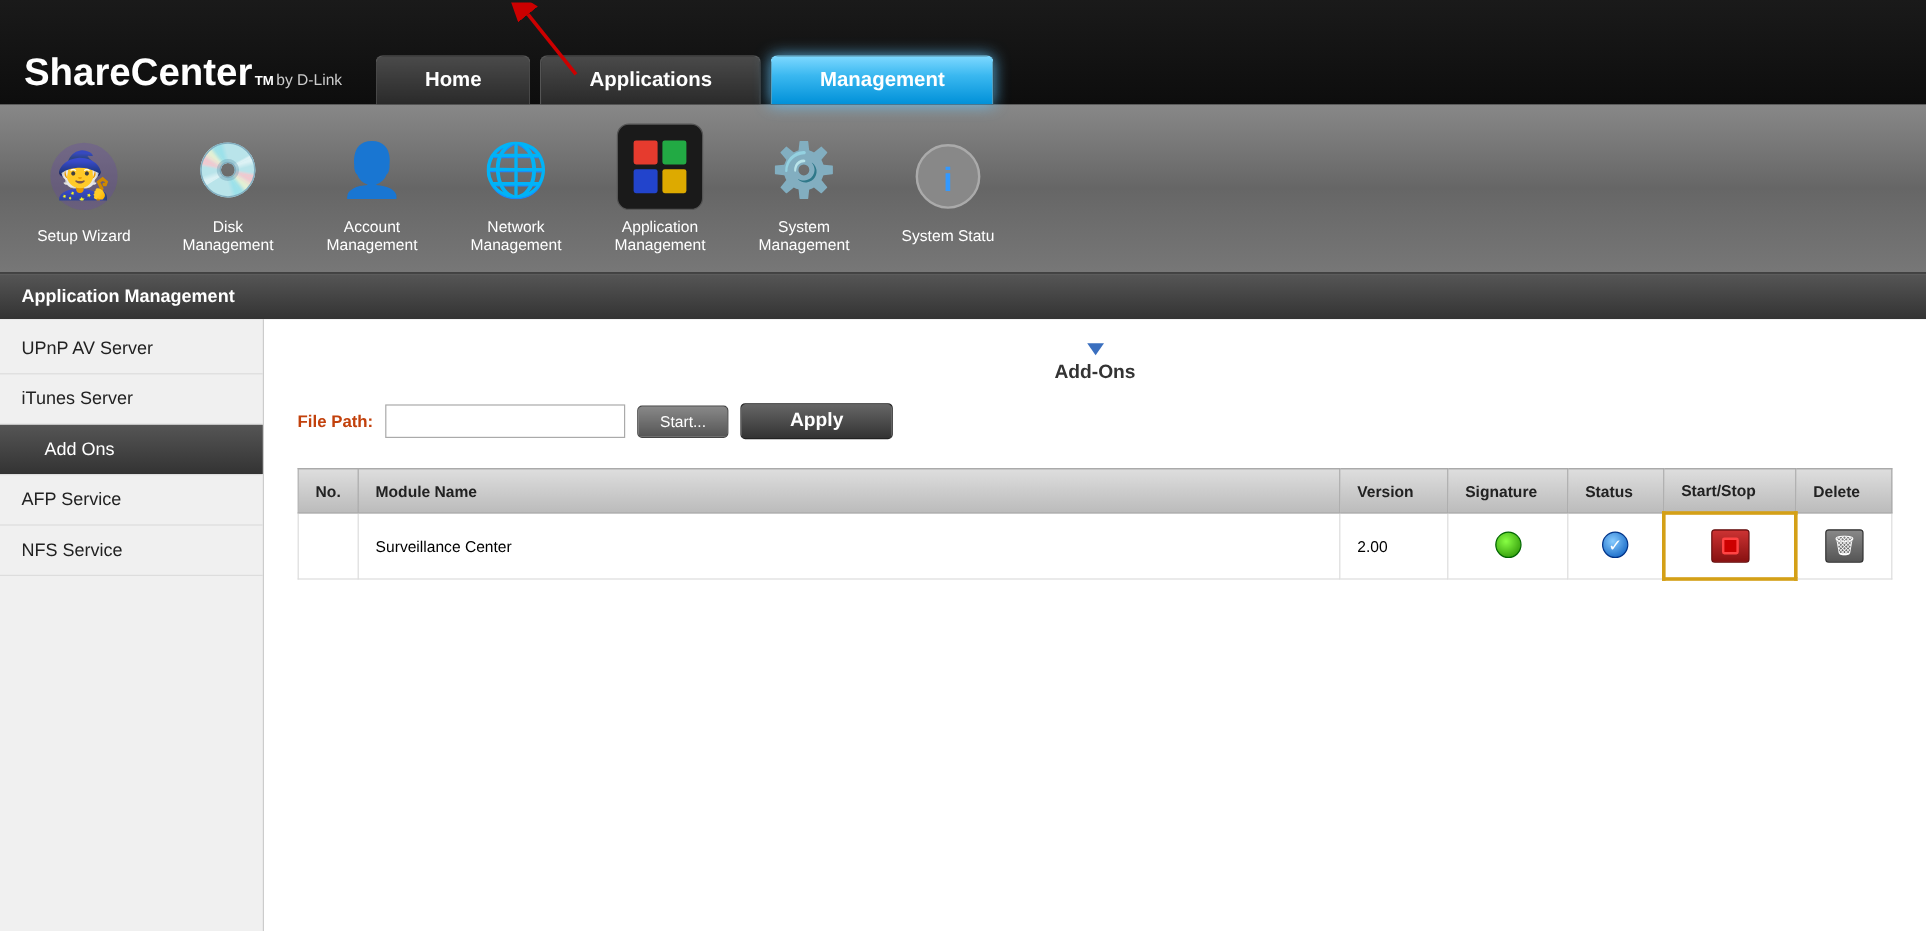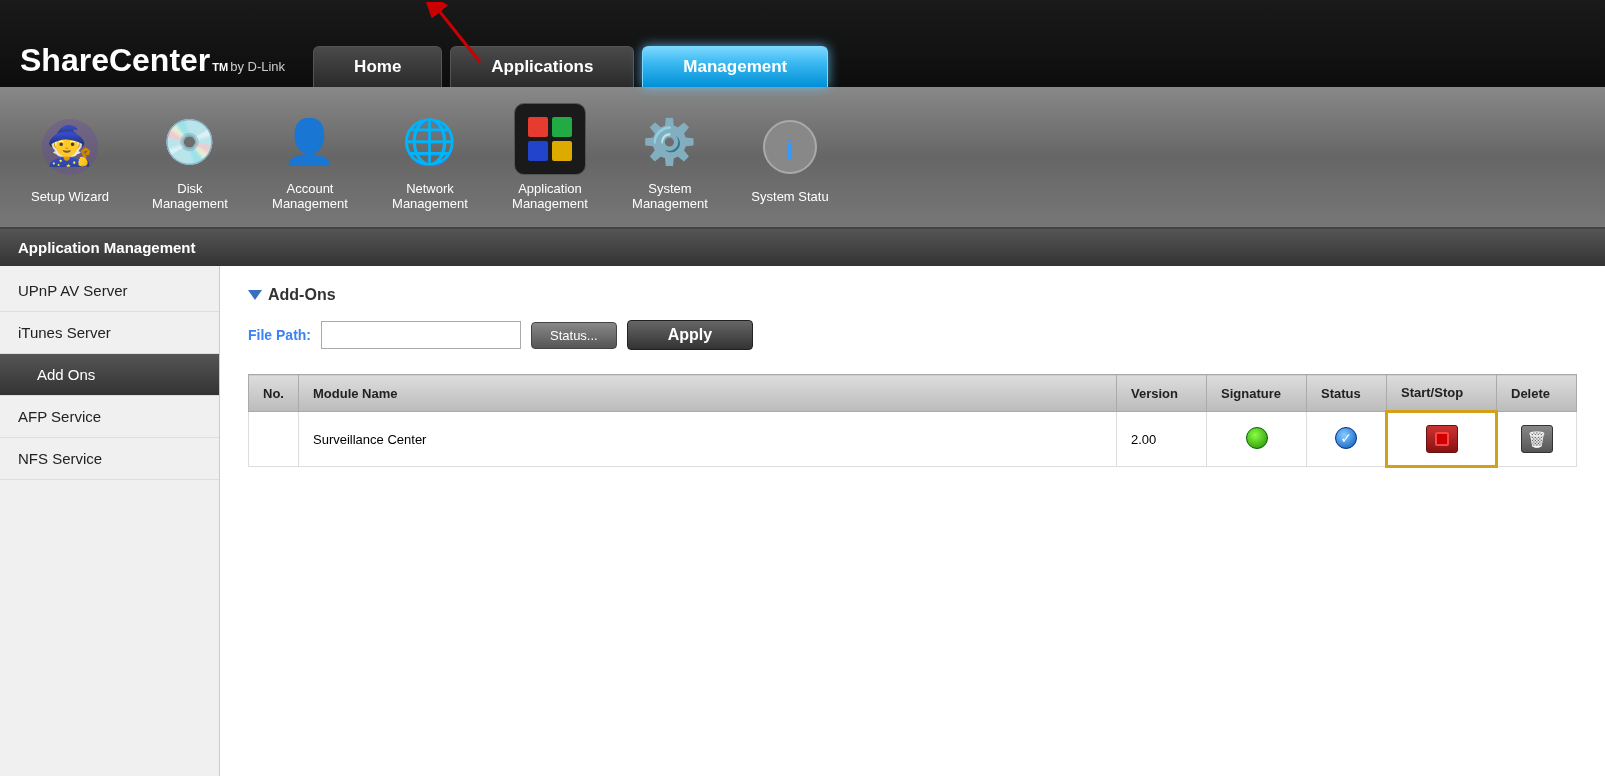--- a/index.html
+++ b/index.html
@@ -144,41 +144,42 @@
     }
 
     .addons-header {
       display: flex;
       align-items: center;
       gap: 6px;
       margin-bottom: 16px;
       font-size: 16px;
       font-weight: bold;
       color: #333;
+      flex-direction: column;
     }
 
     .triangle-down {
       width: 0;
       height: 0;
       border-left: 7px solid transparent;
       border-right: 7px solid transparent;
       border-top: 10px solid #3a6fbf;
       display: inline-block;
     }
 
     .file-path-row {
       display: flex;
       align-items: center;
       gap: 10px;
       margin-bottom: 24px;
     }
 
     .file-path-label {
       font-size: 14px;
-      color: #3b82f6;
+      color: #c2410c;
       font-weight: bold;
     }
 
     .file-path-input {
       width: 200px;
       height: 28px;
       border: 1px solid #aaa;
       background: white;
       padding: 2px 6px;
       font-size: 13px;
@@ -443,21 +444,21 @@
       <div class="right-panel">
 
         <div class="addons-header">
           <span class="triangle-down"></span>
           <span>Add-Ons</span>
         </div>
 
         <div class="file-path-row">
           <span class="file-path-label">File Path:</span>
           <input class="file-path-input" type="text" value="" style="">
-          <button class="browse-btn">Status...</button>
+          <button class="browse-btn">Start...</button>
           <button class="apply-btn">Apply</button>
         </div>
 
         <table class="data-table">
           <thead>
             <tr>
               <th class="col-no">No.</th>
               <th class="col-module">Module Name</th>
               <th class="col-version">Version</th>
               <th class="col-signature">Signature</th>

